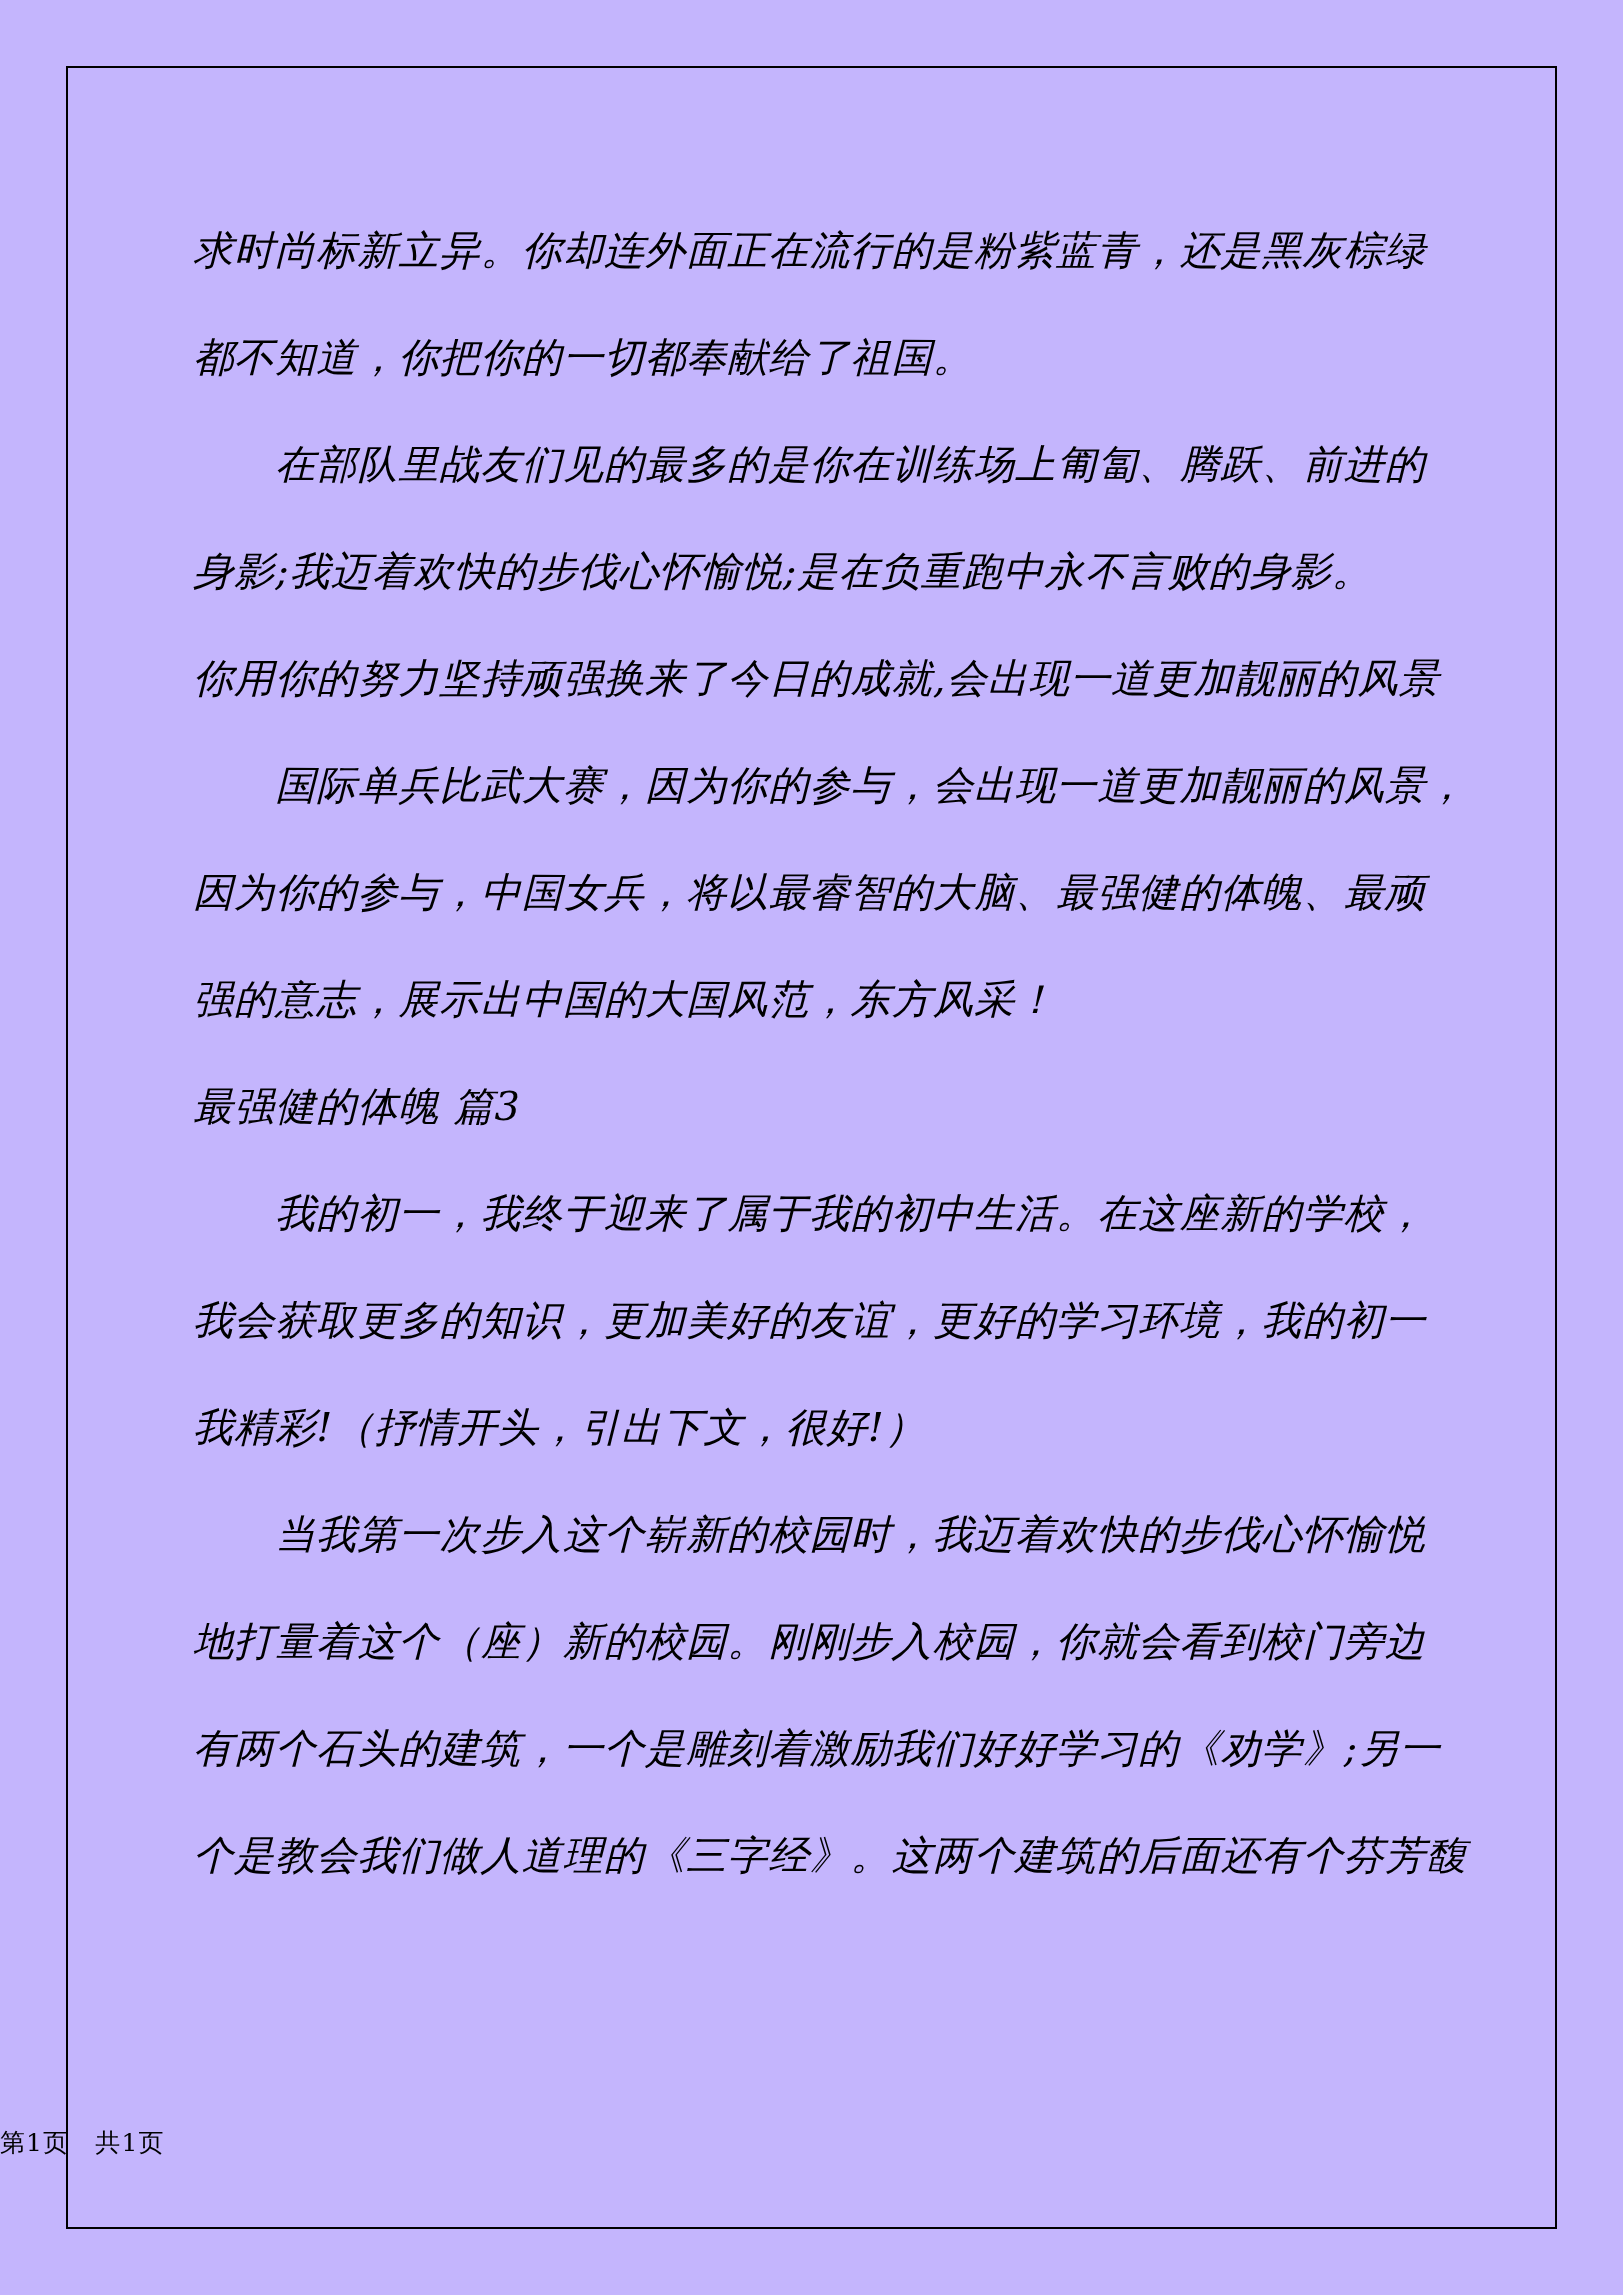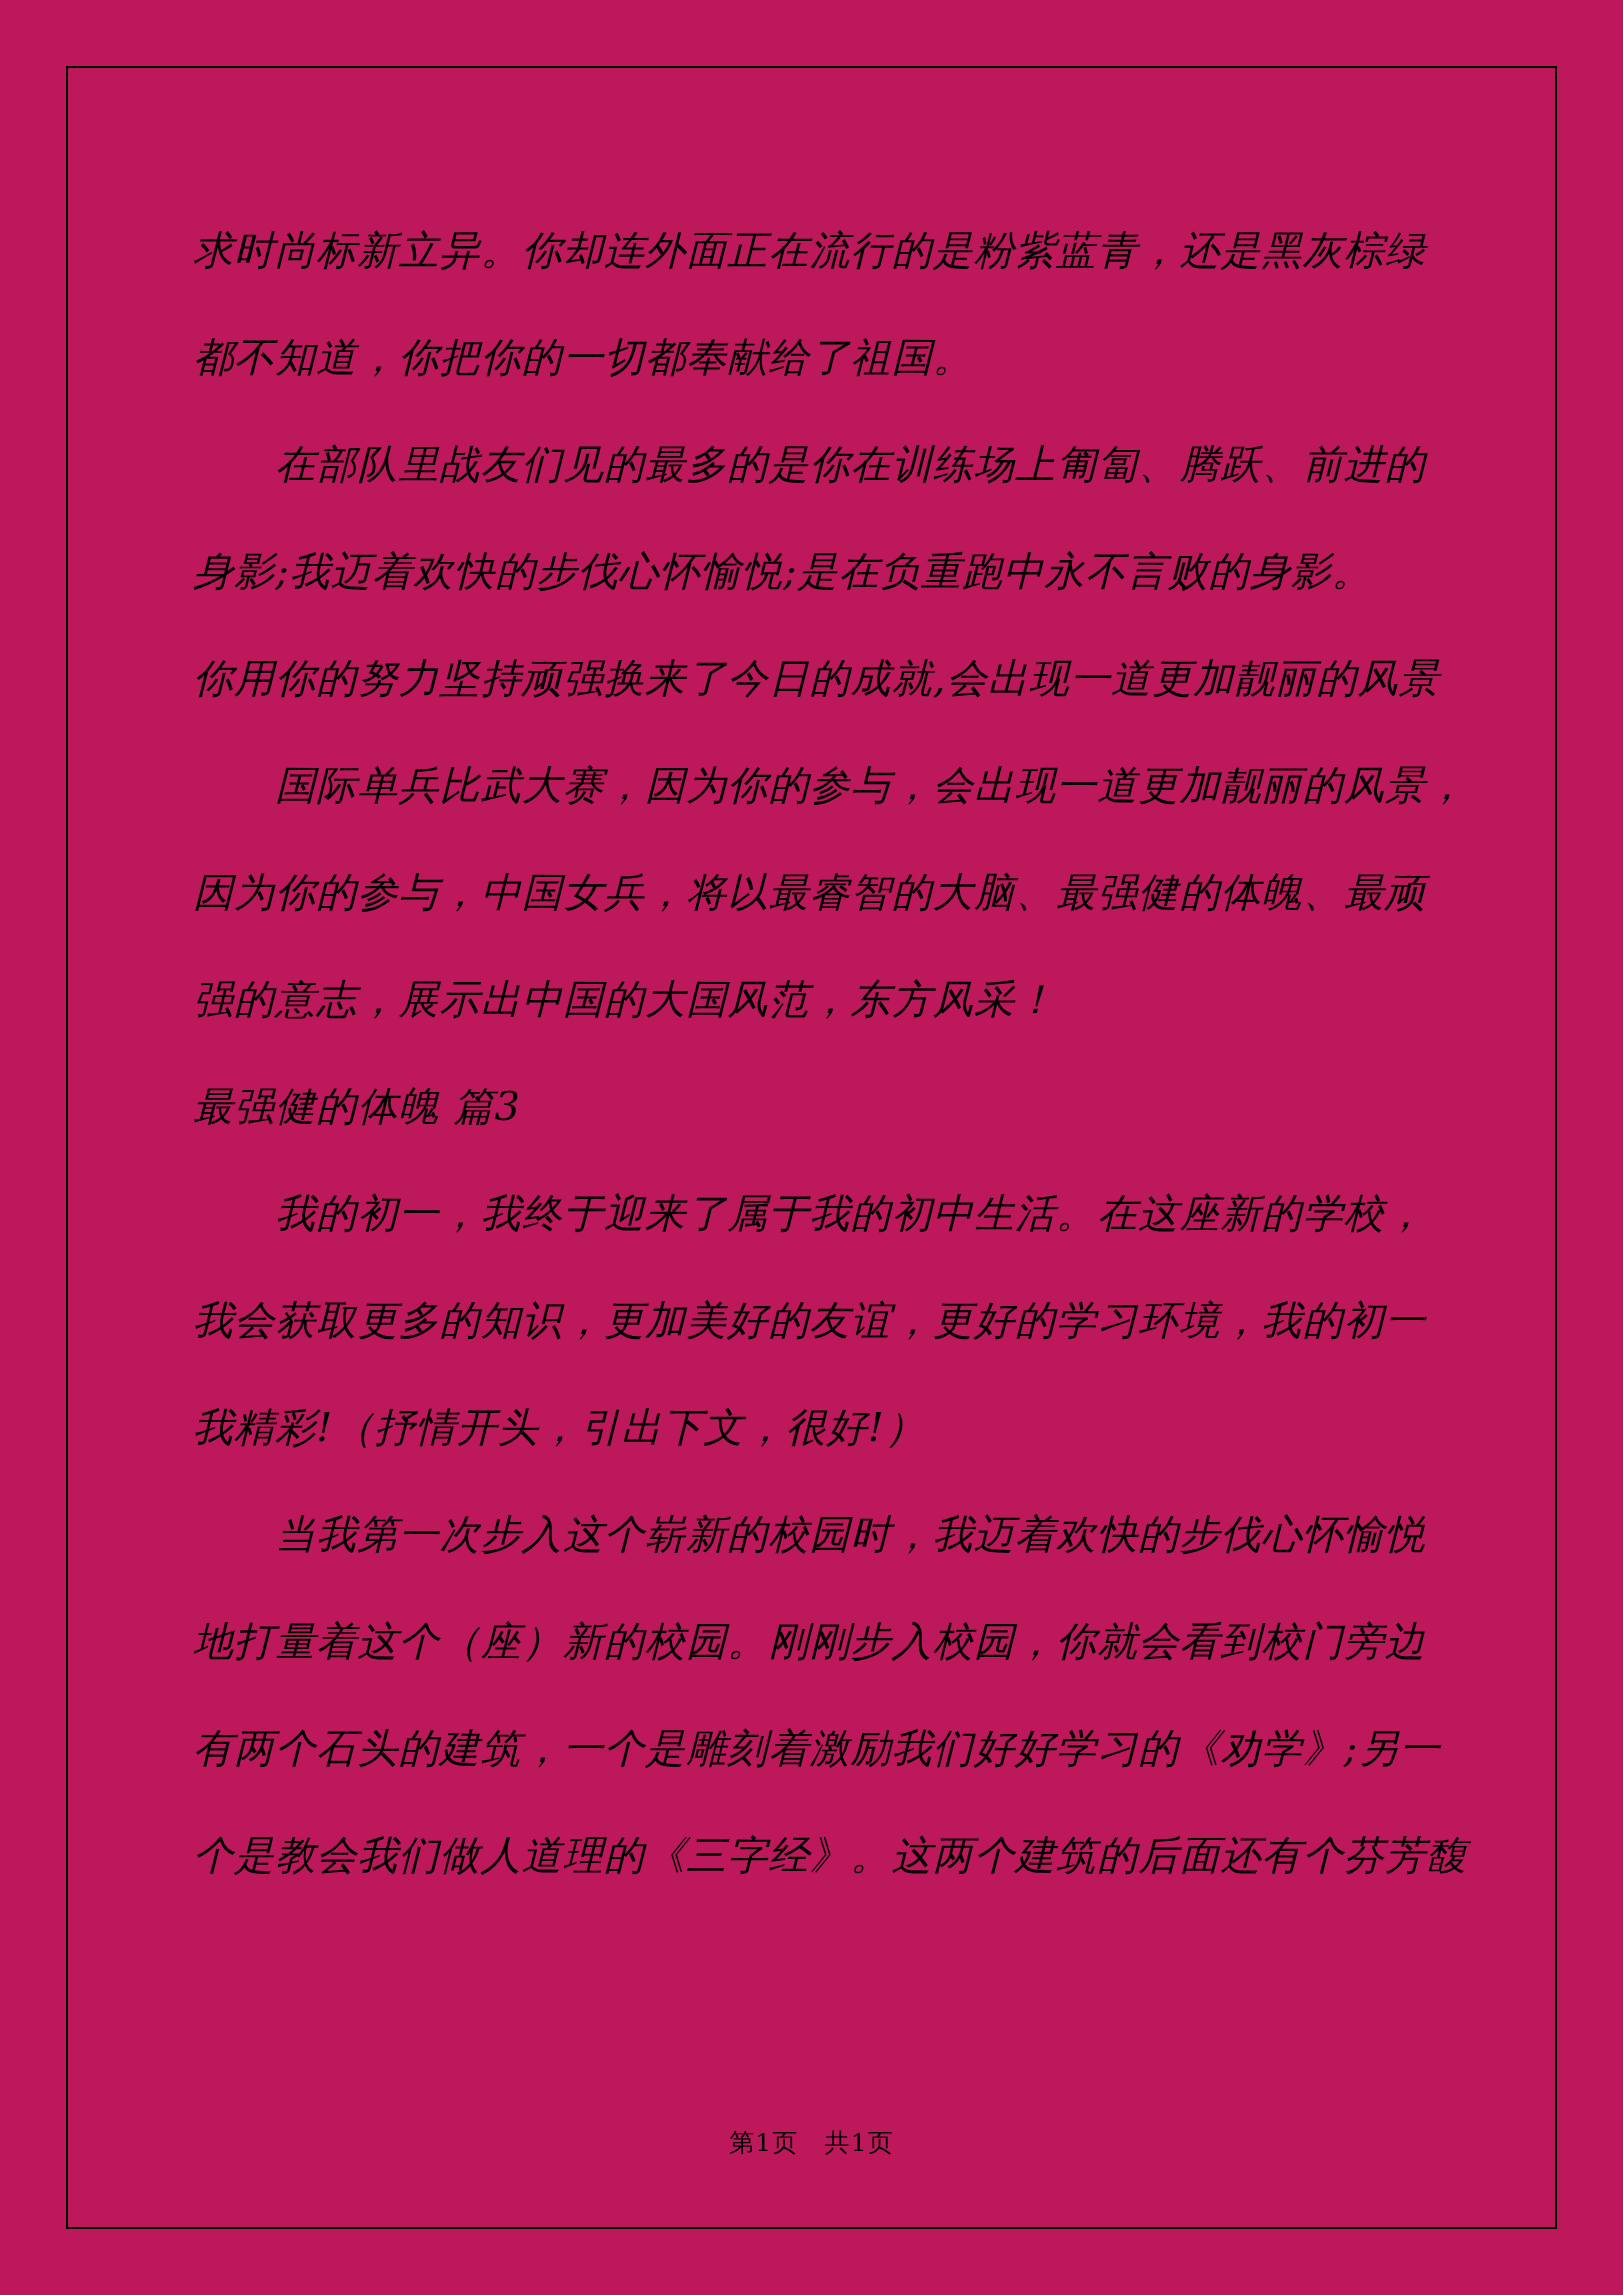--- a/index.html
+++ b/index.html
@@ -4,21 +4,21 @@
 <style>
   html, body {
     margin: 0;
     padding: 0;
     background: #ffffff;
   }
   .page {
     position: relative;
     width: 1623px;
     height: 2295px;
-    background: #be185d;
+    background: #c4b5fd;
     overflow: hidden;
     font-family: "DejaVu Serif", serif;
     color: #000000;
   }
   .frame {
     position: absolute;
     left: 66px;
     top: 66px;
     width: 1491px;
     height: 2163px;
@@ -38,21 +38,20 @@
     letter-spacing: 1.1px;
     font-style: italic;
     white-space: pre;
     font-family: "DejaVu Serif", serif;
   }
   .footer {
     position: absolute;
     left: 0;
     top: 2129px;
     width: 100%;
-    text-align: center;
     font-size: 25px;
     line-height: 28px;
     letter-spacing: 1.1px;
     font-style: normal;
     white-space: pre;
     font-family: "DejaVu Serif", serif;
   }
 </style>
 </head>
 <body>

